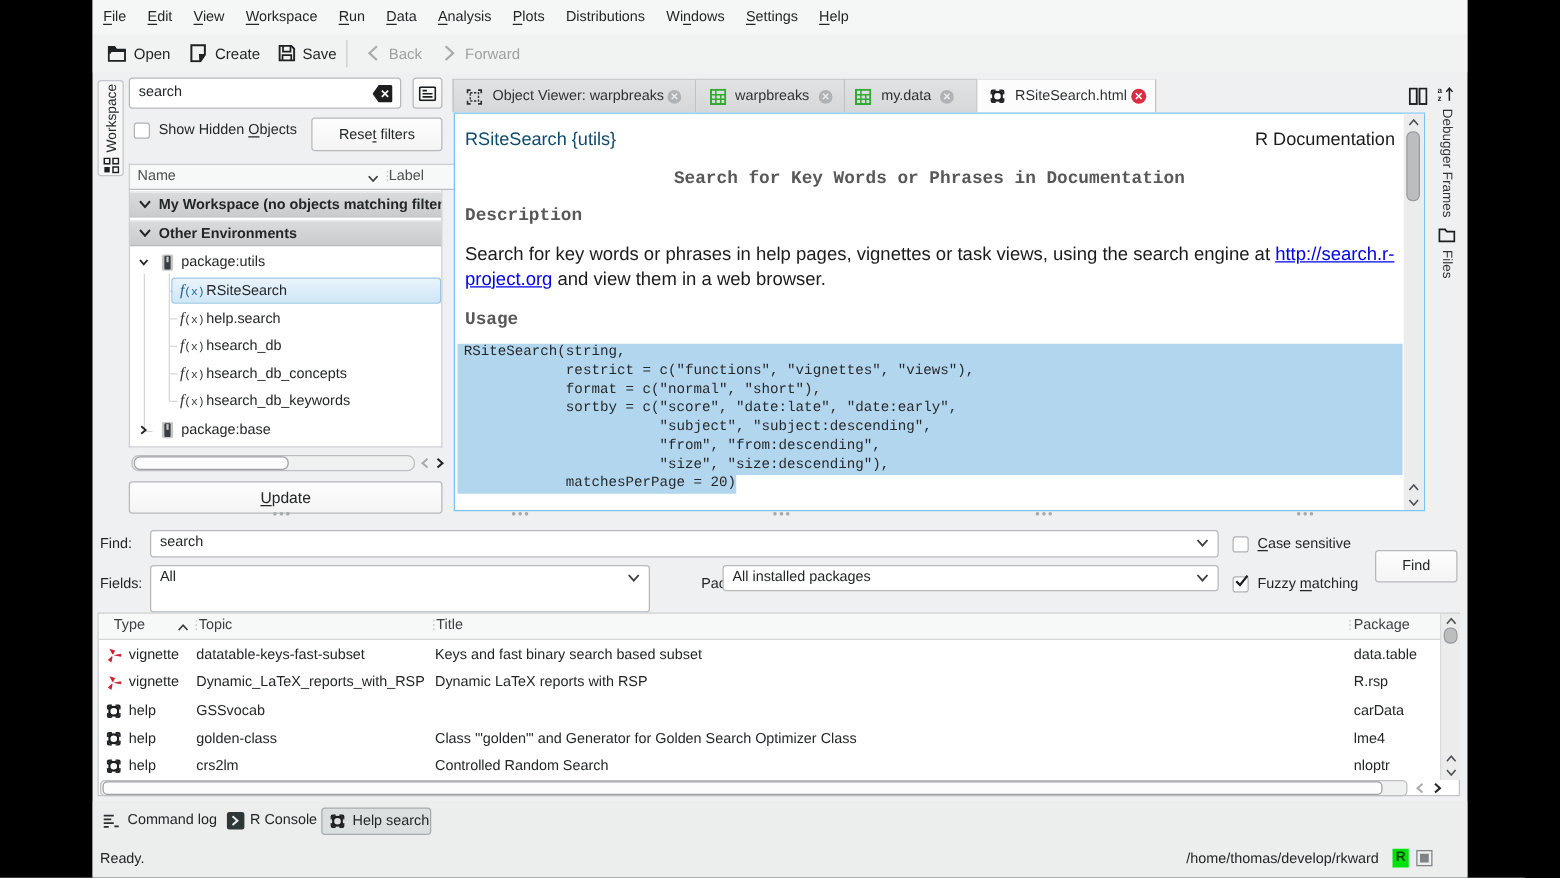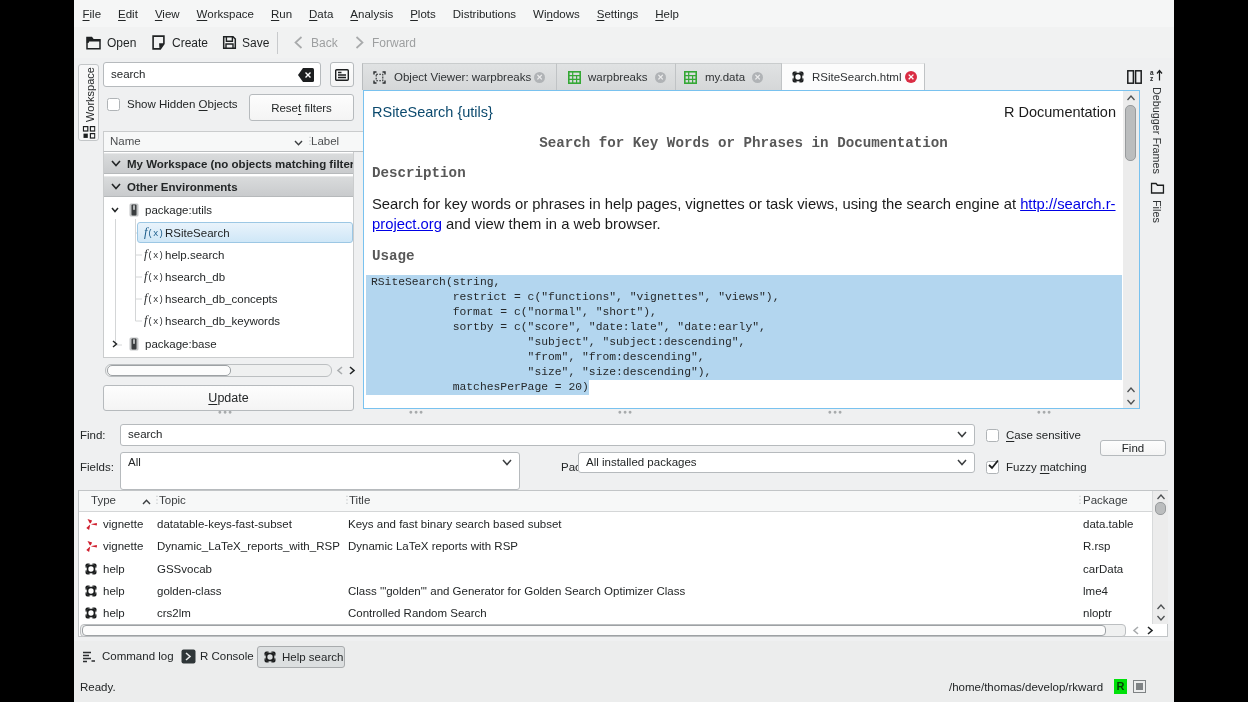--- a/index.html
+++ b/index.html
@@ -329,21 +329,21 @@
 
   <div id="findbar" style="position:absolute;left:0;top:417px;width:1100px;height:70px;">
     <div class="abs" style="left:6px;top:12px;">Find:</div>
     <div class="combo" style="left:46px;top:7px;width:855px;height:22px;">search
       <svg class="cv" width="10" height="7" viewBox="0 0 10 7">
           <path d="M1 1 L5 5.5 L9 1" fill="none" stroke="#3b3e40" stroke-width="1.5"></path>
         </svg>
     </div>
     <div class="abs cb" style="left:912px;top:12px;"></div>
     <div class="abs" style="left:932px;top:12px;"><u>C</u>ase sensitive</div>
-    <div class="abs btn" style="left:1026px;top:23px;width:66px;height:16px;">Find</div>
+    <div class="abs btn" style="left:1026px;top:23px;width:66px;height:26px;">Find</div>
     <div class="abs" style="left:6px;top:44px;">Fields:</div>
     <div class="combo" style="left:46px;top:35px;width:400px;height:38px;">All
       <svg class="cv" width="10" height="7" viewBox="0 0 10 7">
           <path d="M1 1 L5 5.5 L9 1" fill="none" stroke="#3b3e40" stroke-width="1.5"></path>
         </svg>
     </div>
     <div class="abs" style="left:477px;top:44px;padding-left:10px;">Package:</div>
     <div class="combo" style="left:504px;top:35px;width:397px;height:21px;">All installed packages
       <svg class="cv" width="10" height="7" viewBox="0 0 10 7">
           <path d="M1 1 L5 5.5 L9 1" fill="none" stroke="#3b3e40" stroke-width="1.5"></path>

